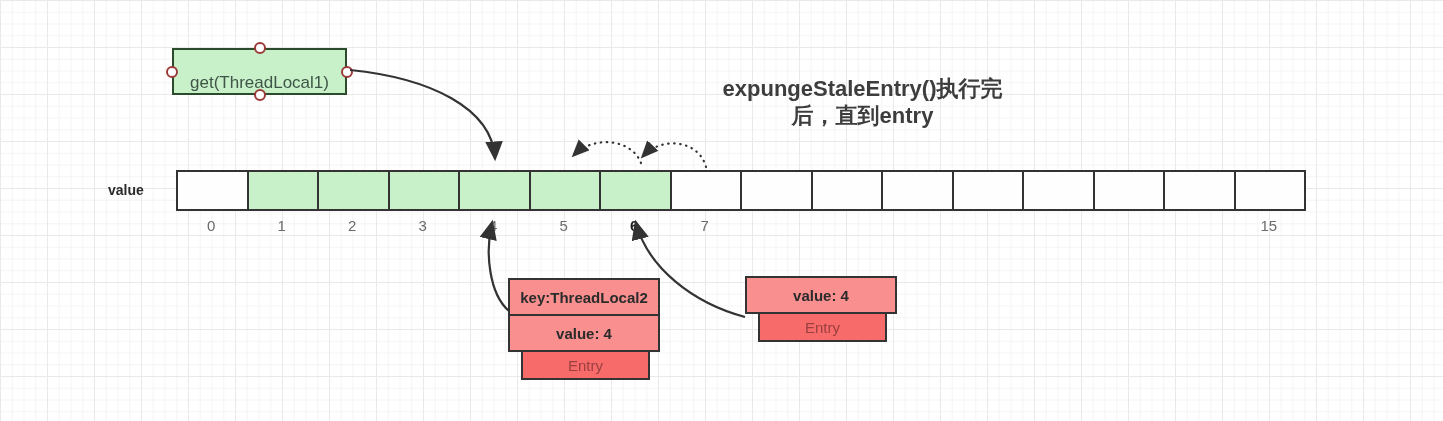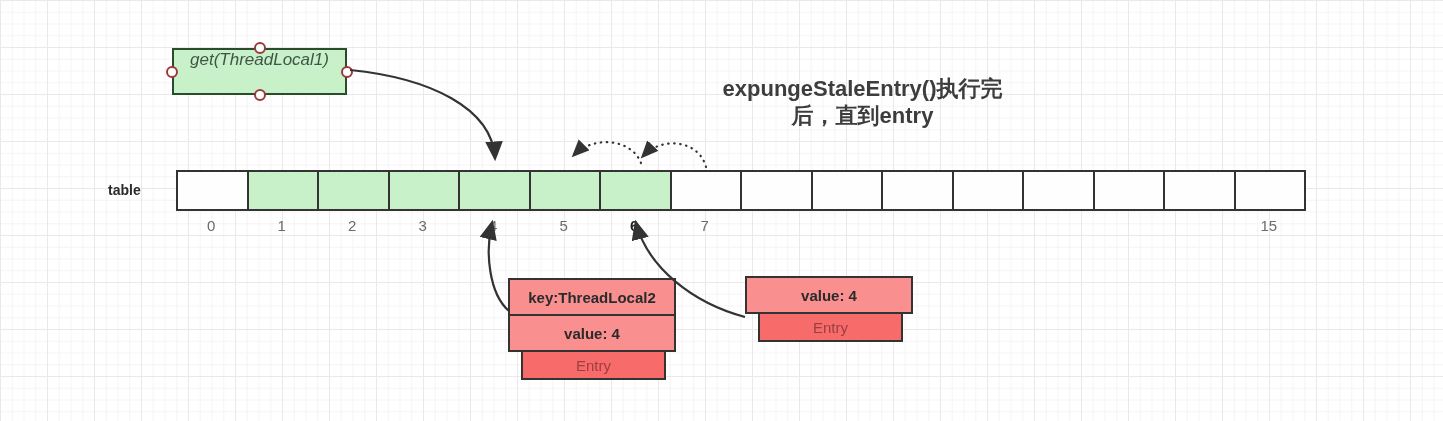--- a/index.html
+++ b/index.html
@@ -12,22 +12,22 @@
       linear-gradient(#ece8ea 1px, transparent 1px),
       linear-gradient(90deg, #f6f3f4 1px, transparent 1px),
       linear-gradient(#f6f3f4 1px, transparent 1px);
     background-size:47px 47px,47px 47px,11.75px 11.75px,11.75px 11.75px;
   }
   
   .get-box{
     position:absolute;left:172px;top:48px;width:175px;height:47px;
     box-sizing:border-box;border:2px solid var(--green-border,#2c4a2c);
     background:var(--green-fill,#c9f1c9);
-    display:flex;align-items:flex-start;justify-content:center;
-    font-size:17px;color:#3f5547;font-style:italic;
+    display:flex;align-items:flex-end;justify-content:center;
+    font-size:17px;color:#3f5547;
   }
   .handle{
     position:absolute;width:8px;height:8px;border-radius:50%;
     background:#fff;border:2px solid var(--handle-border,#9c3a3a);
   }
   .handle.h-top{left:calc(50% - 6px);top:-8px;}
   .handle.h-bottom{left:calc(50% - 6px);bottom:-8px;}
   .handle.h-left{left:-8px;top:calc(50% - 6px);}
   .handle.h-right{right:-8px;top:calc(50% - 6px);}
   
@@ -53,21 +53,21 @@
     width:70.5px;text-align:center;font-size:15px;color:#6b6b6b;
   }
   .idx.bold{font-weight:bold;color:#1e1e1e;}
   
   .note{
     position:absolute;left:35px;top:267px;width:445px;
     text-align:center;font-weight:bold;font-size:17.5px;line-height:1.52;
     color:#3a3a3a;white-space:pre-line;
   }
   
-  .entry-card{position:absolute;top:278px;width:168px;}
+  .entry-card{position:absolute;top:278px;width:152px;}
   .entry-card.c1{left:508px;}
   .entry-card.c2{left:745px;}
   .entry-row{
     box-sizing:border-box;height:38px;border:2px solid var(--cell-border,#333);
     background:var(--red-fill,#f98f8f);
     display:flex;align-items:center;justify-content:center;
     font-weight:bold;font-size:15px;color:#2b2b2b;
   }
   .entry-row.value{margin-top:-2px;}
   .entry-tag{
@@ -88,21 +88,21 @@
     <span>get(ThreadLocal1)</span>
     <span class="handle h-top"></span>
     <span class="handle h-bottom"></span>
     <span class="handle h-left"></span>
     <span class="handle h-right"></span>
   </div>
 
   <div class="title">expungeStaleEntry()执行完
 后，直到entry</div>
 
-  <div class="table-label">table</div>
+  <div class="table-label">value</div>
   <div class="cells">
       <div class="cell"></div>
       <div class="cell filled"></div>
       <div class="cell filled"></div>
       <div class="cell filled"></div>
       <div class="cell filled"></div>
       <div class="cell filled"></div>
       <div class="cell filled"></div>
       <div class="cell"></div>
       <div class="cell"></div>

